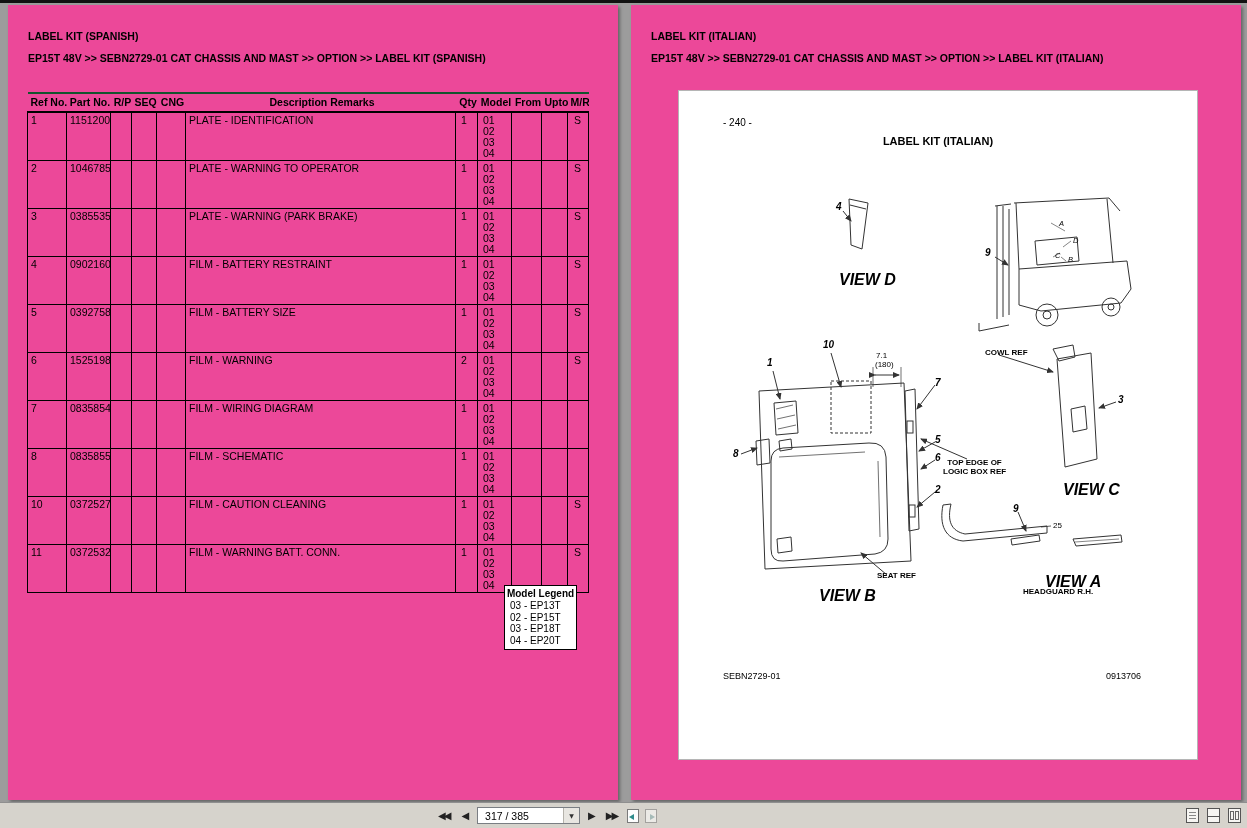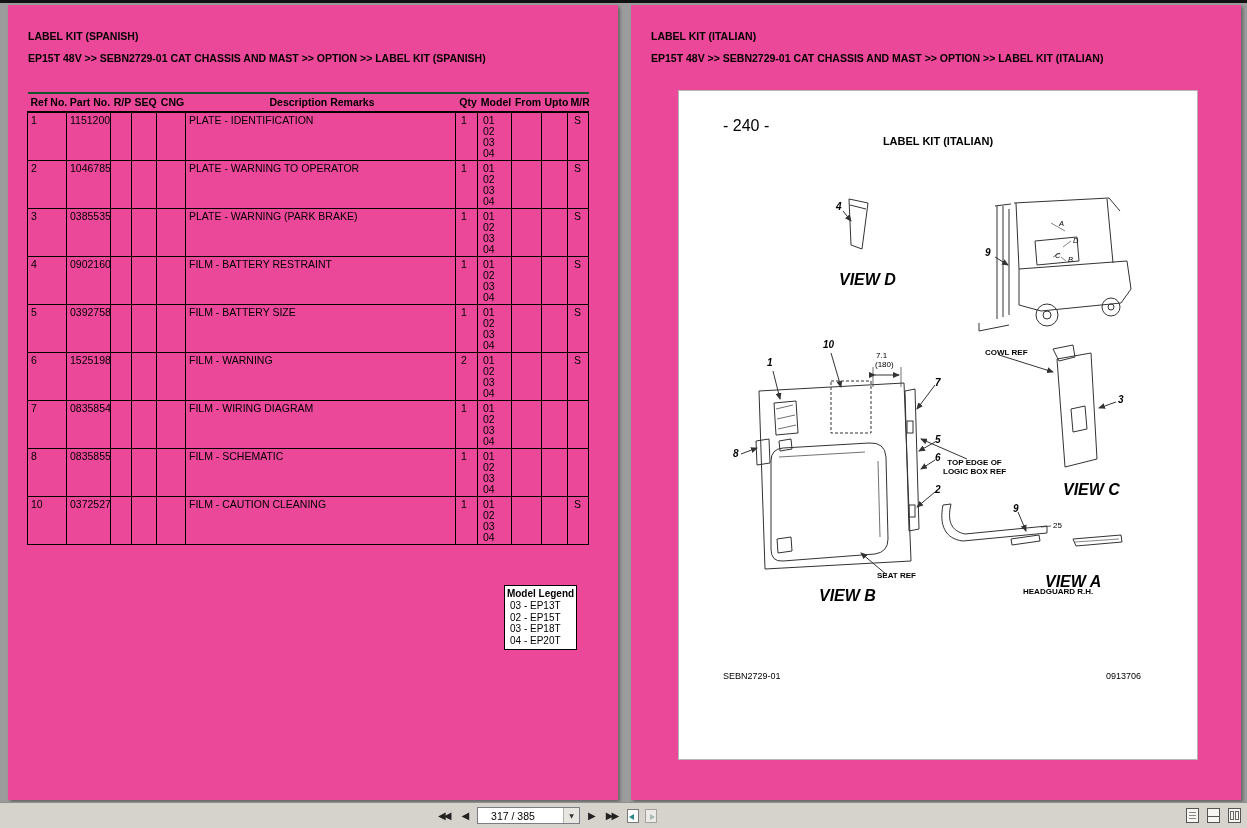--- a/index.html
+++ b/index.html
@@ -50,21 +50,21 @@
   .legend-title { font-weight:bold; text-align:center; padding:2px 0 1px; font-size:10px; }
   .legend-item  { padding-left:5px; line-height:11.5px; }
 
   
   .diagram {
     position:absolute; left:47px; top:85px; width:518px; height:668px;
     border:1px solid #b5b5b5; background:#fff;
   }
   .diagram svg { position:absolute; left:0; top:0; }
   .dg { position:absolute; white-space:nowrap; }
-  .dg-pageno  { font-size:16px; }
+  .dg-pageno  { font-size:10px; }
   .dg-title   { font-weight:bold; font-size:11px; text-align:center; left:0; width:100%; }
   .dg-callout { font-weight:bold; font-style:italic; font-size:10px; }
   .dg-view    { font-weight:bold; font-style:italic; font-size:16px; }
   .dg-ref     { font-weight:bold; font-size:8px; line-height:9px; }
   .dg-small   { font-size:8px; }
   .dg-letter  { font-size:7.5px; font-style:italic; }
   .dg-foot    { font-size:9px; }
   .pre-line   { white-space:pre-line; text-align:center; }
 
   
@@ -83,21 +83,21 @@
   .nav-btn {
     font-family:"DejaVu Sans", sans-serif; font-size:10px; color:#222;
     cursor:default; line-height:25px; padding:0 2px; user-select:none;
   }
   .nav-btn.dbl { letter-spacing:-2px; padding-right:4px; }
   .combo {
     width:103px; height:17px; background:#fff;
     border:1px solid #7a7e83; display:flex; align-items:center;
     font-size:10.5px; box-sizing:border-box;
   }
-  .combo-value { flex:1; padding-left:13px; }
+  .combo-value { flex:1; padding-left:7px; }
   .combo-arrow {
     width:15px; height:15px; display:flex; align-items:center; justify-content:center;
     font-size:6px; color:#333; background:#e8e6e1; border-left:1px solid #b5b2ab;
     font-family:"DejaVu Sans", sans-serif;
   }
   .pgicon {
     position:relative; width:12px; height:14px; background:#fdfdfd;
     border:1px solid #7a7a7a; box-sizing:border-box;
   }
   .pgicon .tri-l {
@@ -294,20 +294,36 @@
         <td>FILM - CAUTION CLEANING</td>
         <td class="qty">1</td>
         <td class="model">01
 02
 03
 04</td>
         <td></td>
         <td></td>
         <td class="mr">S</td>
       </tr>
+          <tr>
+        <td>11</td>
+        <td>0372532</td>
+        <td></td>
+        <td></td>
+        <td></td>
+        <td>FILM - WARNING BATT. CONN.</td>
+        <td class="qty">1</td>
+        <td class="model">01
+02
+03
+04</td>
+        <td></td>
+        <td></td>
+        <td class="mr">S</td>
+      </tr>
         </tbody>
     </table>
 
     <div class="legend">
       <div class="legend-title">Model Legend</div>
       <div>
           <div class="legend-item">03 - EP13T</div>
           <div class="legend-item">02 - EP15T</div>
           <div class="legend-item">03 - EP18T</div>
           <div class="legend-item">04 - EP20T</div>

